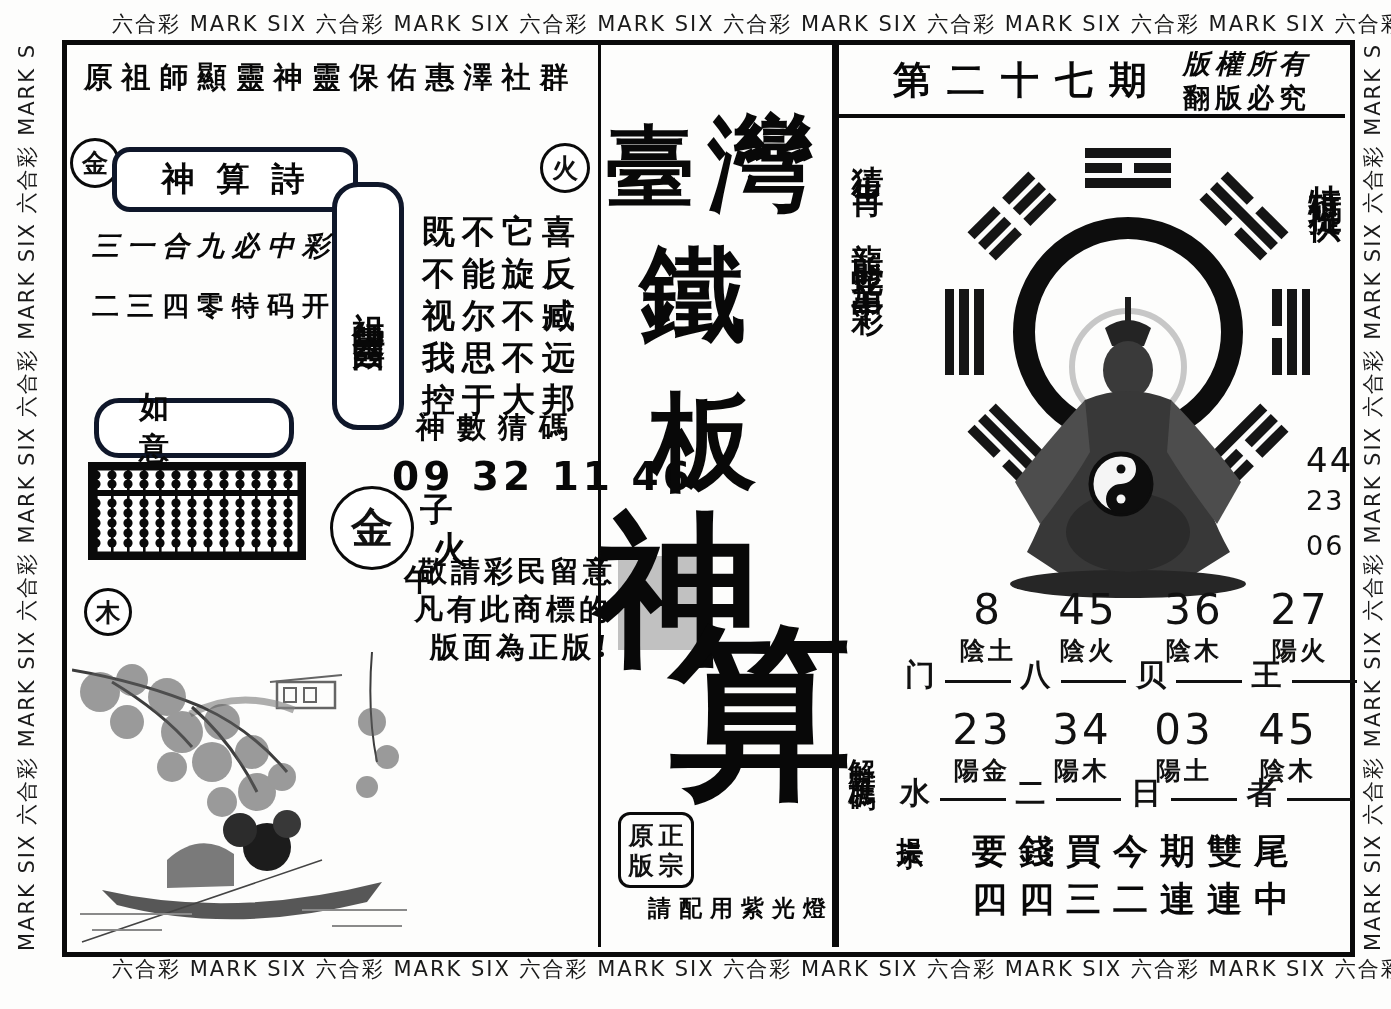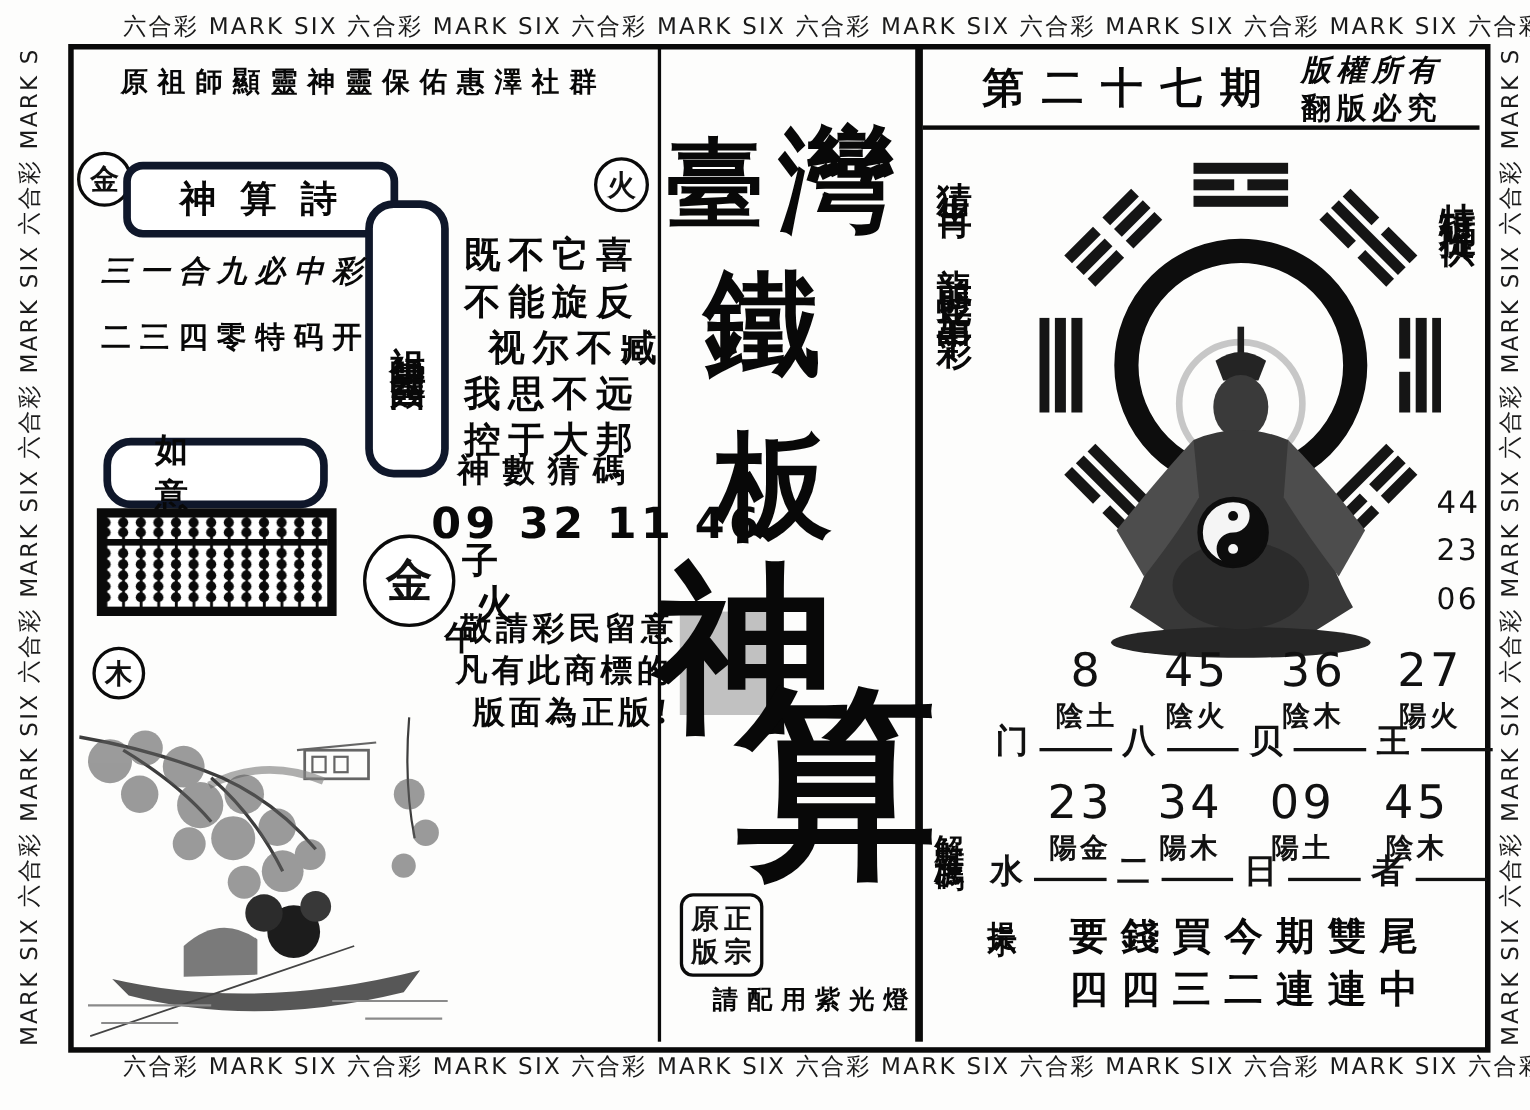--- a/index.html
+++ b/index.html
@@ -8,21 +8,21 @@
     background:#fdfdfc;color:#111;
     font-family:"DejaVu Serif","Liberation Serif",serif;
   }
   .abs{position:absolute;}
   .lat{font-family:"DejaVu Sans","Liberation Sans",sans-serif;}
   .v{writing-mode:vertical-rl;text-orientation:upright;}
   .border-run{white-space:nowrap;font-size:21px;letter-spacing:2px;color:#1a1a1a;}
   .rot{transform:rotate(-90deg);transform-origin:center center;}
   .frame{border:5px solid #0a0a0a;}
   .circle{border:3px solid #0a0a0a;border-radius:50%;display:flex;align-items:center;justify-content:center;font-weight:bold;background:#fff;}
-  .rbox{border:7px solid #0f172a;border-radius:18px;display:flex;align-items:center;justify-content:center;background:#fff;}
+  .rbox{border:5px solid #0f172a;border-radius:18px;display:flex;align-items:center;justify-content:center;background:#fff;}
   .big{font-weight:bold;color:#080808;}
   .numcol{width:104px;text-align:center;}
   .num{font-size:42px;letter-spacing:3px;font-family:"DejaVu Sans","Liberation Sans",sans-serif;}
   .lbl{font-size:25px;letter-spacing:3px;font-weight:bold;}
   .seprow{display:flex;align-items:flex-end;gap:10px;}
   .seprow .ch{font-size:30px;font-weight:bold;line-height:1;}
   .seprow .ln{border-bottom:3px solid #111;width:66px;margin-bottom:7px;}
   .stampgrid{display:grid;grid-template-columns:30px 30px;grid-template-rows:30px 30px;align-items:center;justify-items:center;font-size:25px;font-weight:bold;}
 </style>
 </head>
@@ -31,35 +31,35 @@
 <div class="abs border-run lat" style="left:112px;top:10px;width:1279px;overflow:hidden;">六合彩 MARK SIX 六合彩 MARK SIX 六合彩 MARK SIX 六合彩 MARK SIX 六合彩 MARK SIX 六合彩 MARK SIX 六合彩 MARK SIX 六合彩 MARK SIX 六合彩 MARK SIX</div>
 <div class="abs border-run lat" style="left:112px;top:955px;width:1279px;overflow:hidden;">六合彩 MARK SIX 六合彩 MARK SIX 六合彩 MARK SIX 六合彩 MARK SIX 六合彩 MARK SIX 六合彩 MARK SIX 六合彩 MARK SIX 六合彩 MARK SIX 六合彩 MARK SIX</div>
 <div class="abs border-run lat rot" style="left:-428px;top:482px;width:910px;overflow:hidden;">MARK SIX 六合彩 MARK SIX 六合彩 MARK SIX 六合彩 MARK SIX 六合彩 MARK SIX 六合彩 MARK SIX 六合彩 MARK SIX</div>
 <div class="abs border-run lat rot" style="left:918px;top:482px;width:910px;overflow:hidden;">MARK SIX 六合彩 MARK SIX 六合彩 MARK SIX 六合彩 MARK SIX 六合彩 MARK SIX 六合彩 MARK SIX 六合彩 MARK SIX</div>
 
 <div class="abs frame" style="left:62px;top:40px;width:1283px;height:907px;"></div>
 <div class="abs" style="left:598px;top:42px;width:3px;height:905px;background:#0a0a0a;"></div>
 <div class="abs" style="left:832px;top:42px;width:7px;height:905px;background:#0a0a0a;"></div>
 <div class="abs" style="left:839px;top:114px;width:506px;height:4px;background:#0a0a0a;"></div>
 
-<div class="abs big" style="left:78px;top:58px;width:505px;text-align:center;font-size:25px;letter-spacing:9px;">原祖師顯靈神靈保佑惠澤社群</div>
+<div class="abs big" style="left:78px;top:58px;width:505px;text-align:center;font-size:29px;letter-spacing:9px;">原祖師顯靈神靈保佑惠澤社群</div>
 
 <div class="abs circle" style="left:70px;top:138px;width:44px;height:44px;font-size:26px;">金</div>
 <div class="abs circle" style="left:540px;top:143px;width:44px;height:44px;font-size:26px;">火</div>
 
 <div class="abs rbox big" style="left:112px;top:147px;width:218px;height:55px;font-size:33px;letter-spacing:22px;padding-left:18px;">神算詩</div>
 
 <div class="abs rbox v big" style="left:332px;top:182px;width:62px;height:238px;border-radius:26px;font-size:33px;letter-spacing:8px;">祖師靈簽曰</div>
 
 <div class="abs big" style="left:92px;top:228px;font-size:27px;letter-spacing:8px;font-style:italic;">三一合九必中彩</div>
 <div class="abs big" style="left:92px;top:288px;font-size:27px;letter-spacing:8px;">二三四零特码开</div>
 
 <div class="abs big" style="left:422px;top:210px;font-size:33px;letter-spacing:7px;">既不它喜</div>
 <div class="abs big" style="left:422px;top:252px;font-size:33px;letter-spacing:7px;">不能旋反</div>
-<div class="abs big" style="left:444px;top:294px;font-size:33px;letter-spacing:7px;">视尔不臧</div>
+<div class="abs big" style="left:422px;top:294px;font-size:33px;letter-spacing:7px;">视尔不臧</div>
 <div class="abs big" style="left:422px;top:336px;font-size:33px;letter-spacing:7px;">我思不远</div>
 <div class="abs big" style="left:422px;top:378px;font-size:33px;letter-spacing:7px;">控于大邦</div>
 
 <div class="abs big" style="left:416px;top:408px;font-size:29px;letter-spacing:12px;">神數猜碼</div>
 <div class="abs big lat" style="left:392px;top:454px;font-size:39px;letter-spacing:4px;">09 32 11 46</div>
 
 <div class="abs rbox big" style="left:94px;top:398px;width:150px;height:50px;border-radius:25px;font-size:30px;letter-spacing:48px;padding-left:40px;">如意</div>
 
 <svg class="abs" style="left:88px;top:462px;" width="218" height="98" viewBox="0 0 218 98">
   <defs>
@@ -228,21 +228,21 @@
   <path d="M226 268 Q 258 300 296 350 L 272 392 Q 240 350 222 320 Z" fill="#4d4d4d"></path>
   <ellipse cx="183" cy="452" rx="118" ry="14" fill="#262626"></ellipse>
   <ellipse cx="183" cy="400" rx="62" ry="40" fill="#2b2b2b"></ellipse>
   <circle cx="176" cy="352" r="30" fill="#f5f5f5" stroke="#0d0d0d" stroke-width="5"></circle>
   <path d="M176 322 a30 30 0 0 1 0 60 a15 15 0 0 1 0 -30 a15 15 0 0 0 0 -30 Z" fill="#0d0d0d"></path>
   <circle cx="176" cy="337" r="4.5" fill="#0d0d0d"></circle>
   <circle cx="176" cy="367" r="4.5" fill="#f5f5f5"></circle>
 </svg>
 
 <div class="abs v big" style="left:1302px;top:158px;height:250px;font-size:33px;letter-spacing:9px;">特碼提供</div>
-<div class="abs lat" style="left:1306px;top:440px;font-size:28px;letter-spacing:2px;">44</div>
+<div class="abs lat" style="left:1306px;top:440px;font-size:34px;letter-spacing:2px;">44</div>
 <div class="abs lat" style="left:1306px;top:485px;font-size:27px;letter-spacing:2px;">23</div>
 <div class="abs lat" style="left:1306px;top:530px;font-size:27px;letter-spacing:2px;">06</div>
 
 <div class="abs numcol" style="left:936px;top:585px;">
   <div class="num">8</div>
   <div class="lbl">陰土</div>
 </div>
 <div class="abs numcol" style="left:1036px;top:585px;">
   <div class="num">45</div>
   <div class="lbl">陰火</div>
@@ -268,21 +268,21 @@
 
 <div class="abs numcol" style="left:930px;top:705px;">
   <div class="num">23</div>
   <div class="lbl">陽金</div>
 </div>
 <div class="abs numcol" style="left:1030px;top:705px;">
   <div class="num">34</div>
   <div class="lbl">陽木</div>
 </div>
 <div class="abs numcol" style="left:1132px;top:705px;">
-  <div class="num">09</div>
+  <div class="num">03</div>
   <div class="lbl">陽土</div>
 </div>
 <div class="abs numcol" style="left:1236px;top:705px;">
   <div class="num">45</div>
   <div class="lbl">陰木</div>
 </div>
 <div class="abs seprow" style="left:900px;top:778px;width:452px;">
   <span class="ch">水</span>
     <span class="ln"></span>
   <span class="ch">二</span>

